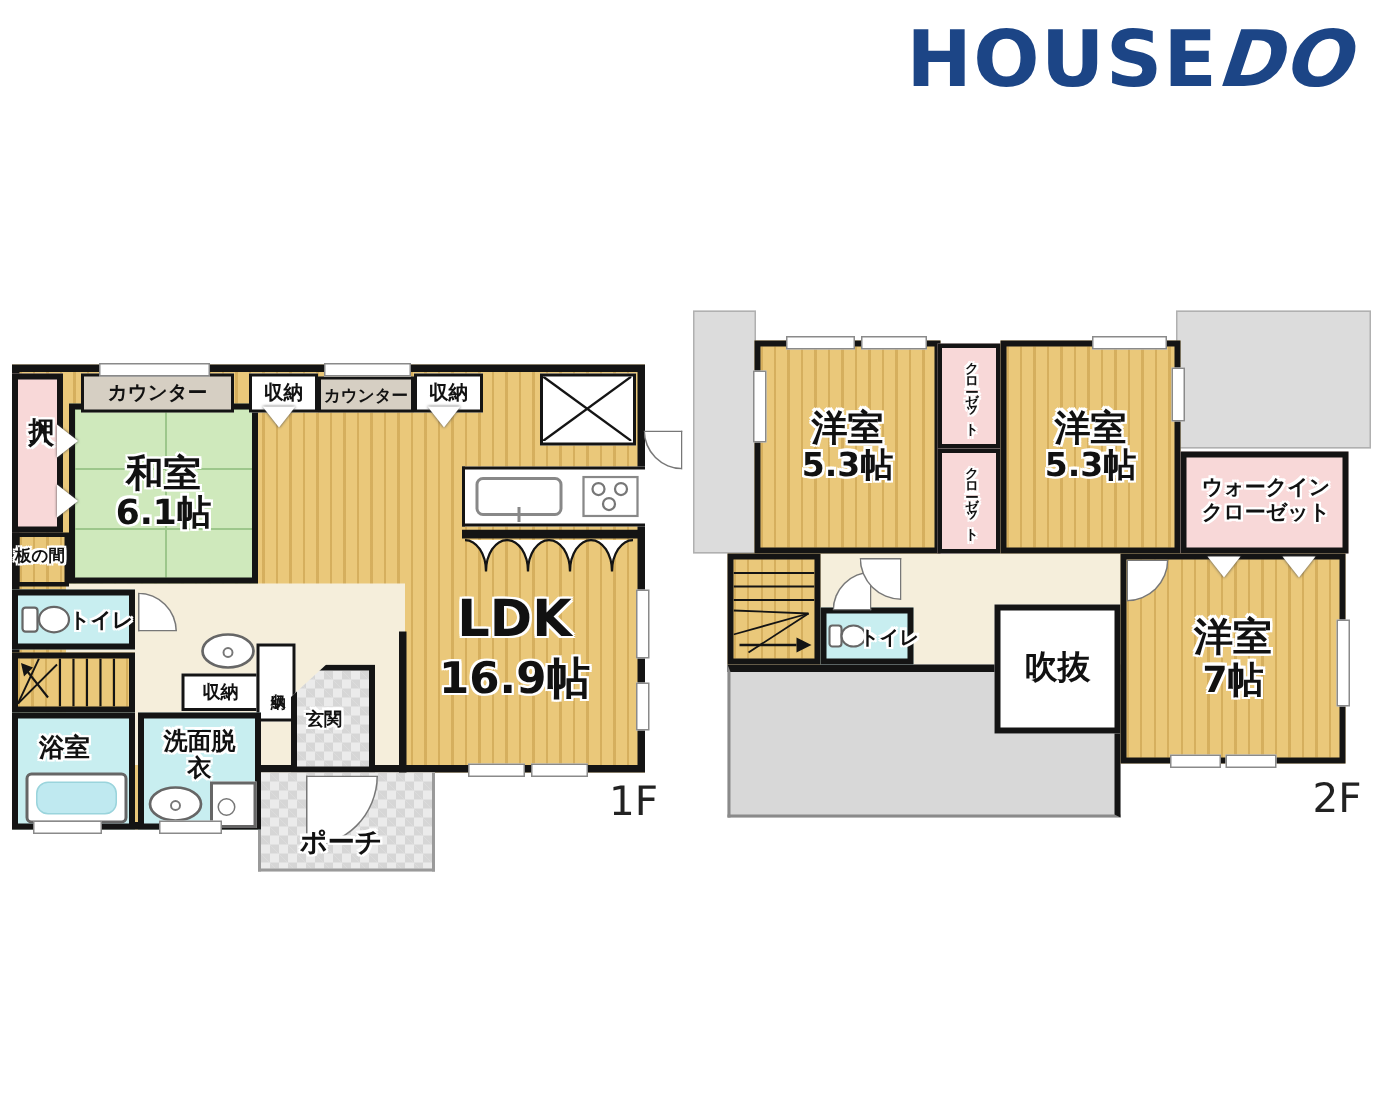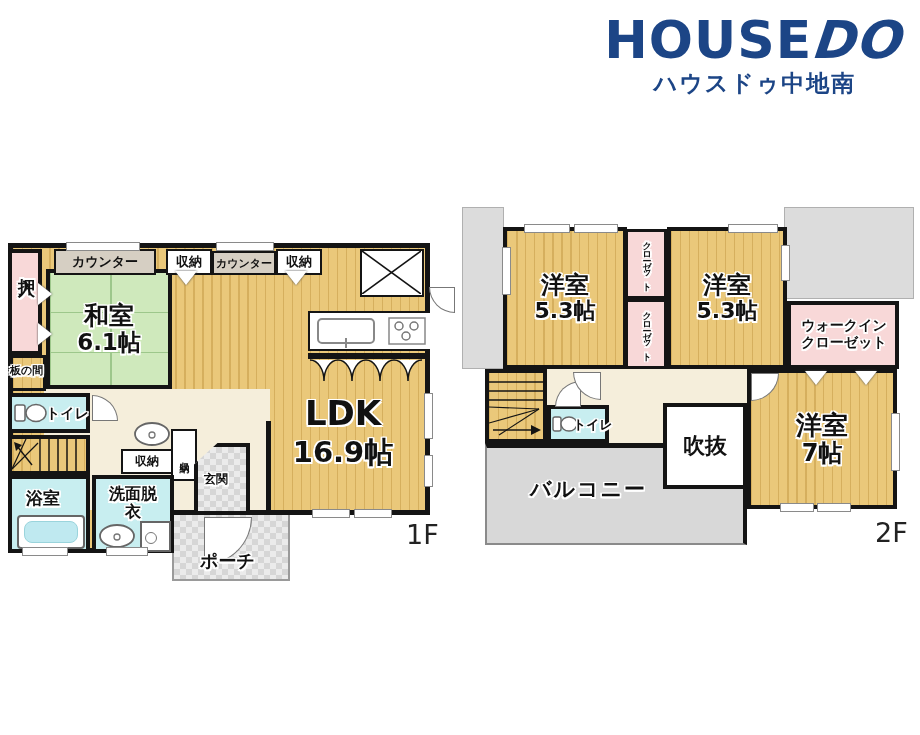--- a/index.html
+++ b/index.html
@@ -55,21 +55,20 @@
   .disclaimer{position:absolute;left:14px;top:586px;font-size:23px;font-weight:600;color:#111;letter-spacing:1px;}
   .floor-tag{position:absolute;font-size:27px;font-weight:500;color:#222;}
 </style>
 </head>
 <body>
 
 <div class="canvas">
 
   <div class="logo">
     <div class="logo-word"><span>HOUSE</span><span class="tail">DO</span></div>
-    <div class="logo-sub">ハウスドゥ中地南</div>
   </div>
 
   <div class="plan" style="left:8px;top:243px;width:448px;height:342px;">
 
     <div class="room wood" style="left:0;top:0;width:422px;height:272px;border-width:5px;"></div>
 
     <div class="room wood" style="left:0;top:150px;width:166px;height:160px;border-width:5px;"></div>
 
     <div class="abs tile" style="left:164px;top:272px;width:118px;height:66px;border:2px solid #9a9a9a;border-top:none;"></div>
 
@@ -223,21 +222,20 @@
         <span class="lbl" style="position:static;font-size:24px;">洋室</span>
         <span class="lbl" style="position:static;font-size:22px;">5.3帖</span>
       </div>
     </div>
 
     <div class="room pink" style="left:327px;top:116px;width:112px;height:68px;">
       <div class="lbl" style="left:7px;top:12px;font-size:14px;white-space:normal;width:92px;text-align:center;line-height:1.2;">ウォークインクローゼット</div>
     </div>
 
     <div class="abs balc" style="left:25px;top:258px;width:262px;height:102px;"></div>
-    <div class="lbl" style="left:70px;top:290px;font-size:21px;letter-spacing:2px;">バルコニー</div>
 
     <div class="room wood" style="left:25px;top:184px;width:62px;height:74px;">
       <svg width="54" height="66">
         <line x1="0" y1="9" x2="54" y2="9" stroke="#141414" stroke-width="1.4"></line>
         <line x1="0" y1="18" x2="54" y2="18" stroke="#141414" stroke-width="1.4"></line>
         <line x1="0" y1="27" x2="54" y2="27" stroke="#141414" stroke-width="1.4"></line>
         <line x1="50" y1="36" x2="0" y2="34" stroke="#141414" stroke-width="1.2"></line>
         <line x1="50" y1="36" x2="0" y2="50" stroke="#141414" stroke-width="1.2"></line>
         <line x1="50" y1="36" x2="10" y2="62" stroke="#141414" stroke-width="1.2"></line>
         <line x1="4" y1="57" x2="42" y2="57" stroke="#141414" stroke-width="1.6"></line>

